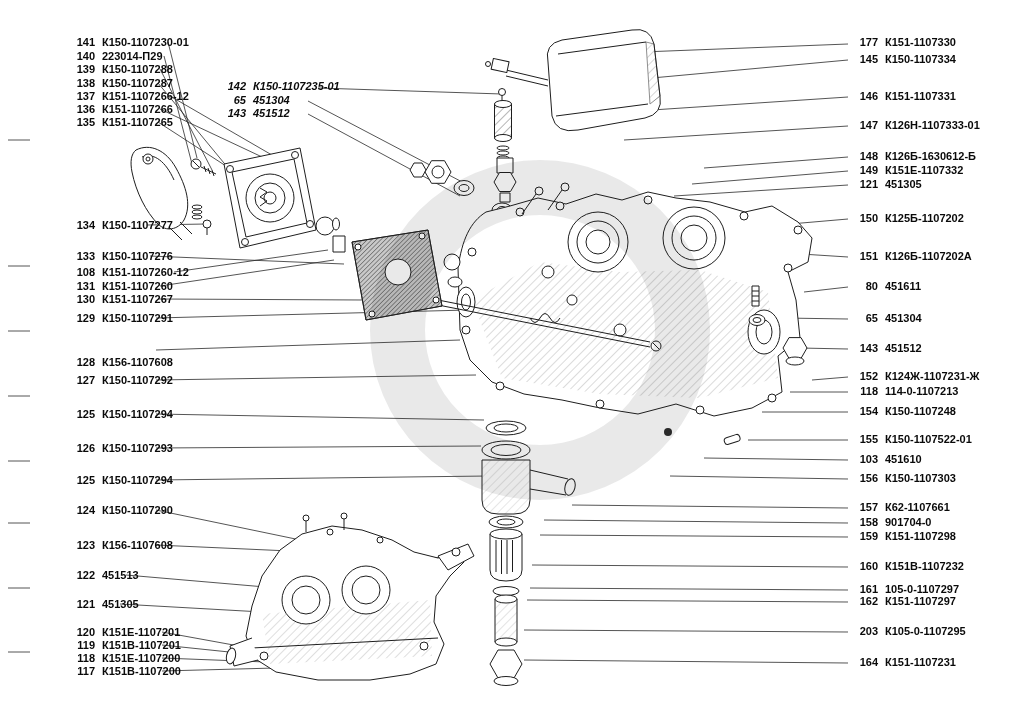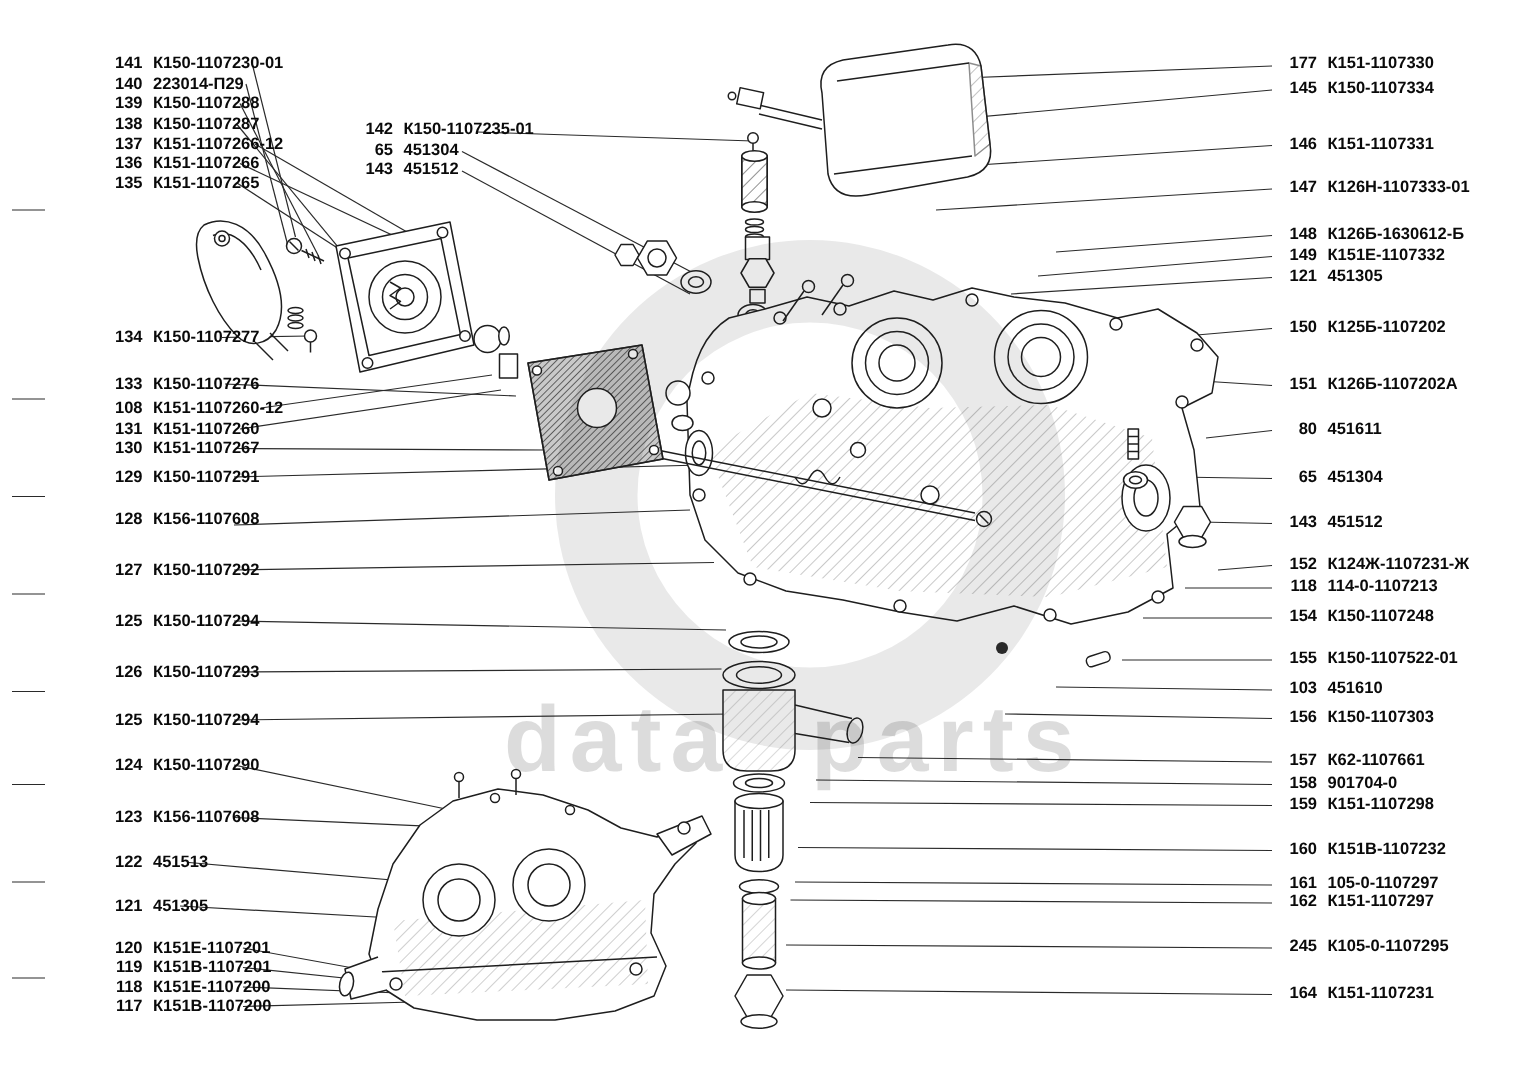--- a/index.html
+++ b/index.html
@@ -19,21 +19,21 @@
     font-size: 11px;
     font-weight: bold;
     line-height: 12px;
     color: var(--label_text, #0a0a0a);
     white-space: nowrap;
     z-index: 5;
   }
   .label-row .num { display: inline-block; text-align: right; }
   .left  { left: 42px; margin-left: 29px; }
   .left .num { width: 24px; }
-  .center-group { left: 236px; }
+  .center-group { left: 220px; font-style: italic; }
   .center-group .num { width: 26px; }
   .right { left: 852px; }
   .right .num { width: 26px; }
   .code { margin-left: 7px; }
   .watermark-text {
     position: absolute;
     left: 336px;
     top: 458px;
     font-size: 62px;
     font-weight: bold;
@@ -318,36 +318,35 @@
           <circle cx="456" cy="552" r="4" fill="#fff"></circle>
         <circle cx="330" cy="532" r="3" fill="#fff"></circle>
           <circle cx="380" cy="540" r="3" fill="#fff"></circle>
       </g>
     </g>
   </svg>
 
   <svg class="wm" width="1015" height="724" viewBox="0 0 1015 724" style="z-index:4; pointer-events:none;">
     <path d="M370,330 a170,170 0 1,0 340,0 a170,170 0 1,0 -340,0 Z M425,330 a115,115 0 1,1 230,0 a115,115 0 1,1 -230,0 Z" fill="rgba(40,40,40,0.10)" fill-rule="evenodd"></path>
   </svg>
-  <div class="watermark-text">data parts</div>
 
   <div class="label-row left" style="top:36px"><span class="num">141</span><span class="code">К150-1107230-01</span></div>
   <div class="label-row left" style="top:50px"><span class="num">140</span><span class="code">223014-П29</span></div>
   <div class="label-row left" style="top:63px"><span class="num">139</span><span class="code">К150-1107288</span></div>
   <div class="label-row left" style="top:77px"><span class="num">138</span><span class="code">К150-1107287</span></div>
   <div class="label-row left" style="top:90px"><span class="num">137</span><span class="code">К151-1107266-12</span></div>
   <div class="label-row left" style="top:103px"><span class="num">136</span><span class="code">К151-1107266</span></div>
   <div class="label-row left" style="top:116px"><span class="num">135</span><span class="code">К151-1107265</span></div>
   <div class="label-row left" style="top:219px"><span class="num">134</span><span class="code">К150-1107277</span></div>
   <div class="label-row left" style="top:250px"><span class="num">133</span><span class="code">К150-1107276</span></div>
   <div class="label-row left" style="top:266px"><span class="num">108</span><span class="code">К151-1107260-12</span></div>
   <div class="label-row left" style="top:280px"><span class="num">131</span><span class="code">К151-1107260</span></div>
   <div class="label-row left" style="top:293px"><span class="num">130</span><span class="code">К151-1107267</span></div>
   <div class="label-row left" style="top:312px"><span class="num">129</span><span class="code">К150-1107291</span></div>
-  <div class="label-row left" style="top:340px"><span class="num">128</span><span class="code">К156-1107608</span></div>
+  <div class="label-row left" style="top:356px"><span class="num">128</span><span class="code">К156-1107608</span></div>
   <div class="label-row left" style="top:374px"><span class="num">127</span><span class="code">К150-1107292</span></div>
   <div class="label-row left" style="top:408px"><span class="num">125</span><span class="code">К150-1107294</span></div>
   <div class="label-row left" style="top:442px"><span class="num">126</span><span class="code">К150-1107293</span></div>
   <div class="label-row left" style="top:474px"><span class="num">125</span><span class="code">К150-1107294</span></div>
   <div class="label-row left" style="top:504px"><span class="num">124</span><span class="code">К150-1107290</span></div>
   <div class="label-row left" style="top:539px"><span class="num">123</span><span class="code">К156-1107608</span></div>
   <div class="label-row left" style="top:569px"><span class="num">122</span><span class="code">451513</span></div>
   <div class="label-row left" style="top:598px"><span class="num">121</span><span class="code">451305</span></div>
   <div class="label-row left" style="top:626px"><span class="num">120</span><span class="code">К151Е-1107201</span></div>
   <div class="label-row left" style="top:639px"><span class="num">119</span><span class="code">К151В-1107201</span></div>
@@ -375,16 +374,16 @@
   <div class="label-row right" style="top:405px"><span class="num">154</span><span class="code">К150-1107248</span></div>
   <div class="label-row right" style="top:433px"><span class="num">155</span><span class="code">К150-1107522-01</span></div>
   <div class="label-row right" style="top:453px"><span class="num">103</span><span class="code">451610</span></div>
   <div class="label-row right" style="top:472px"><span class="num">156</span><span class="code">К150-1107303</span></div>
   <div class="label-row right" style="top:501px"><span class="num">157</span><span class="code">К62-1107661</span></div>
   <div class="label-row right" style="top:516px"><span class="num">158</span><span class="code">901704-0</span></div>
   <div class="label-row right" style="top:530px"><span class="num">159</span><span class="code">К151-1107298</span></div>
   <div class="label-row right" style="top:560px"><span class="num">160</span><span class="code">К151В-1107232</span></div>
   <div class="label-row right" style="top:583px"><span class="num">161</span><span class="code">105-0-1107297</span></div>
   <div class="label-row right" style="top:595px"><span class="num">162</span><span class="code">К151-1107297</span></div>
-  <div class="label-row right" style="top:625px"><span class="num">245</span><span class="code">К105-0-1107295</span></div>
+  <div class="label-row right" style="top:625px"><span class="num">203</span><span class="code">К105-0-1107295</span></div>
   <div class="label-row right" style="top:656px"><span class="num">164</span><span class="code">К151-1107231</span></div>
 
 </div>
 
 </body></html>

